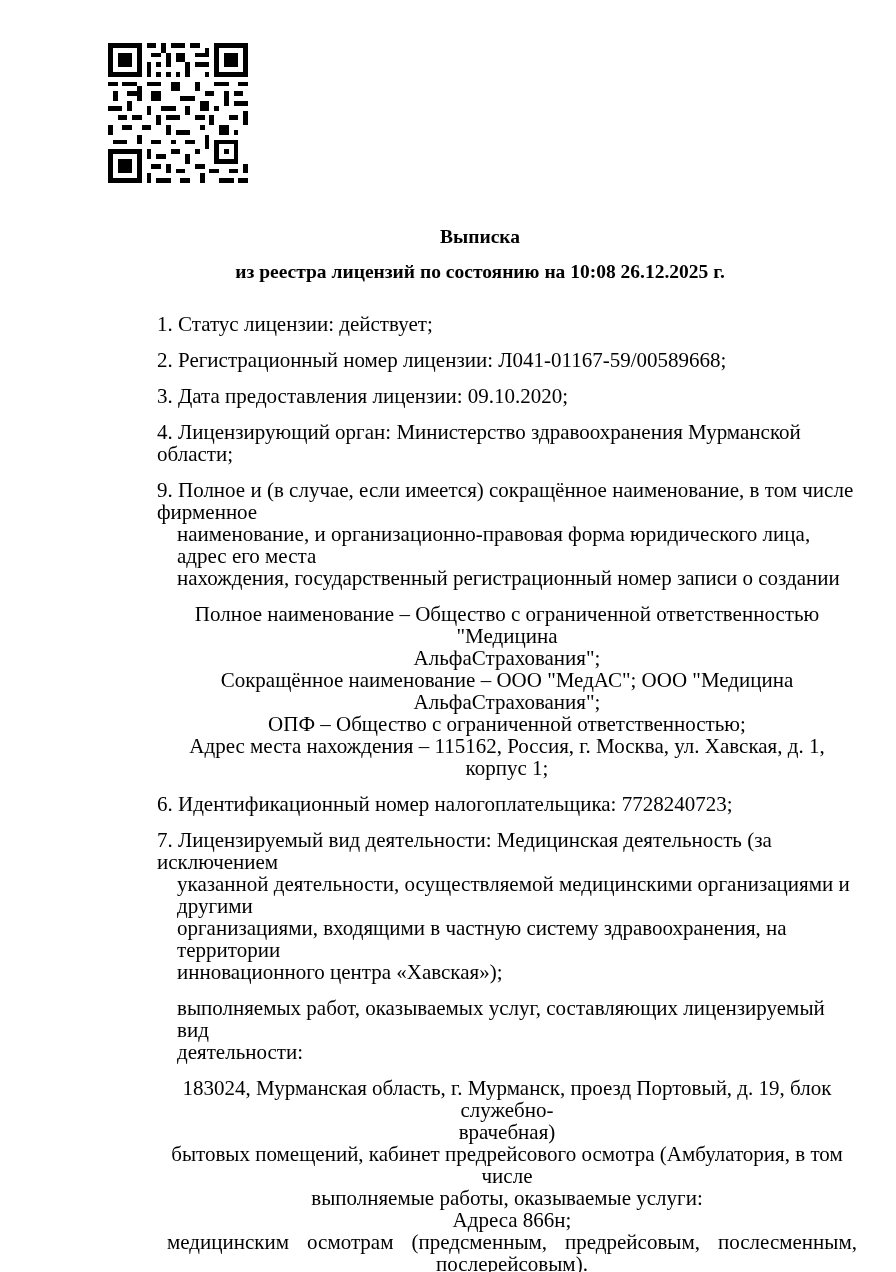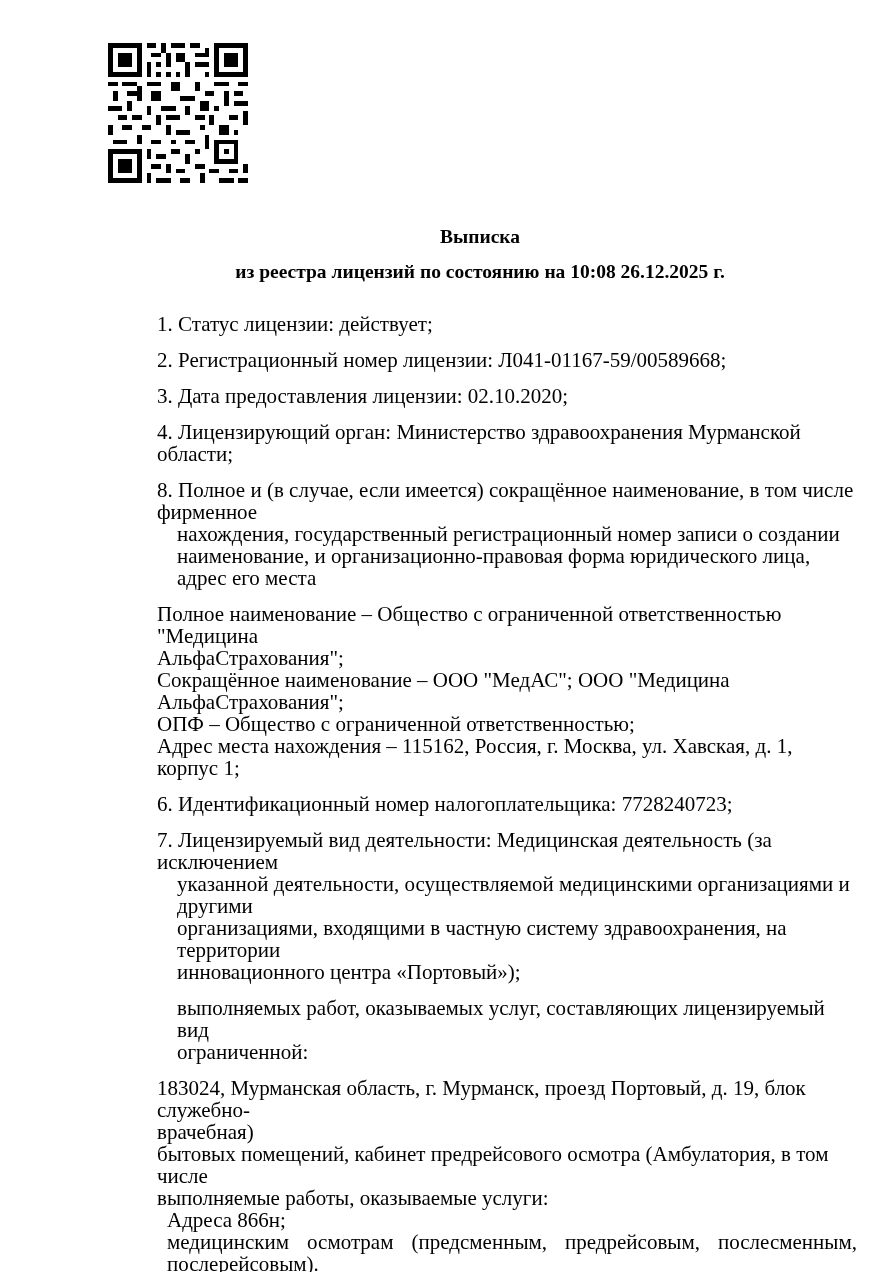--- a/index.html
+++ b/index.html
@@ -17,21 +17,21 @@
       font-weight: bold; font-size: 19.5px; line-height: 22px;
     }
     .t1 { top: 226px; }
     .t2 { top: 261px; }
     .content {
       position: absolute; left: 157px; top: 313px; width: 700px;
       font-size: 21px; line-height: 22px;
     }
     .item { margin: 0 0 14px 0; }
     .item .cont { padding-left: 20px; display: block; }
-    .plain { margin: 0; }
+    .plain { margin: 0; text-align: center; }
     .block { margin: 0 0 14px 0; }
     .indent1 { padding-left: 10px; }
     .justify { text-align: justify; text-align-last: auto; }
     .justify-full { text-align: justify; text-align-last: justify; padding-left: 10px; }
   </style>
 </head>
 <body>
 
 <div class="qr">
   <svg viewBox="0 0 29 29" shape-rendering="crispEdges">
@@ -139,51 +139,51 @@
 <div class="title t2">из реестра лицензий по состоянию на 10:08 26.12.2025 г.</div>
 
 <div class="content">
   <div class="item">
     <span>1. Статус лицензии: действует;</span>
   </div>
   <div class="item">
     <span>2. Регистрационный номер лицензии: Л041-01167-59/00589668;</span>
   </div>
   <div class="item">
-    <span>3. Дата предоставления лицензии: 02.10.2020;</span>
+    <span>3. Дата предоставления лицензии: 09.10.2020;</span>
   </div>
   <div class="item">
     <span>4. Лицензирующий орган: Министерство здравоохранения Мурманской области;</span>
   </div>
   <div class="item">
-    <span>8. Полное и (в случае, если имеется) сокращённое наименование, в том числе фирменное</span>
+    <span>9. Полное и (в случае, если имеется) сокращённое наименование, в том числе фирменное</span>
+    <span class="cont">наименование, и организационно-правовая форма юридического лица, адрес его места</span>
     <span class="cont">нахождения, государственный регистрационный номер записи о создании</span>
-    <span class="cont">наименование, и организационно-правовая форма юридического лица, адрес его места</span>
   </div>
 
   <div class="block">
     <div class="plain">Полное наименование – Общество с ограниченной ответственностью "Медицина</div>
     <div class="plain">АльфаСтрахования";</div>
     <div class="plain">Сокращённое наименование – ООО "МедАС"; ООО "Медицина АльфаСтрахования";</div>
     <div class="plain">ОПФ – Общество с ограниченной ответственностью;</div>
     <div class="plain">Адрес места нахождения – 115162, Россия, г. Москва, ул. Хавская, д. 1, корпус 1;</div>
   </div>
 
   <div class="item">
     <span>6. Идентификационный номер налогоплательщика: 7728240723;</span>
   </div>
   <div class="item">
     <span>7. Лицензируемый вид деятельности: Медицинская деятельность (за исключением</span>
     <span class="cont">указанной деятельности, осуществляемой медицинскими организациями и другими</span>
     <span class="cont">организациями, входящими в частную систему здравоохранения, на территории</span>
-    <span class="cont">инновационного центра «Портовый»);</span>
+    <span class="cont">инновационного центра «Хавская»);</span>
   </div>
   <div class="item">
     <span class="cont">выполняемых работ, оказываемых услуг, составляющих лицензируемый вид</span>
-    <span class="cont">ограниченной:</span>
+    <span class="cont">деятельности:</span>
   </div>
 
   <div class="block">
     <div class="plain">183024, Мурманская область, г. Мурманск, проезд Портовый, д. 19, блок служебно-</div>
     <div class="plain">врачебная)</div>
     <div class="plain">бытовых помещений, кабинет предрейсового осмотра (Амбулатория, в том числе</div>
     <div class="plain">выполняемые работы, оказываемые услуги:</div>
     <div class="plain indent1">Адреса 866н;</div>
     <div class="plain justify-full">медицинским осмотрам (предсменным, предрейсовым, послесменным,</div>
     <div class="plain indent1">послерейсовым).</div>

